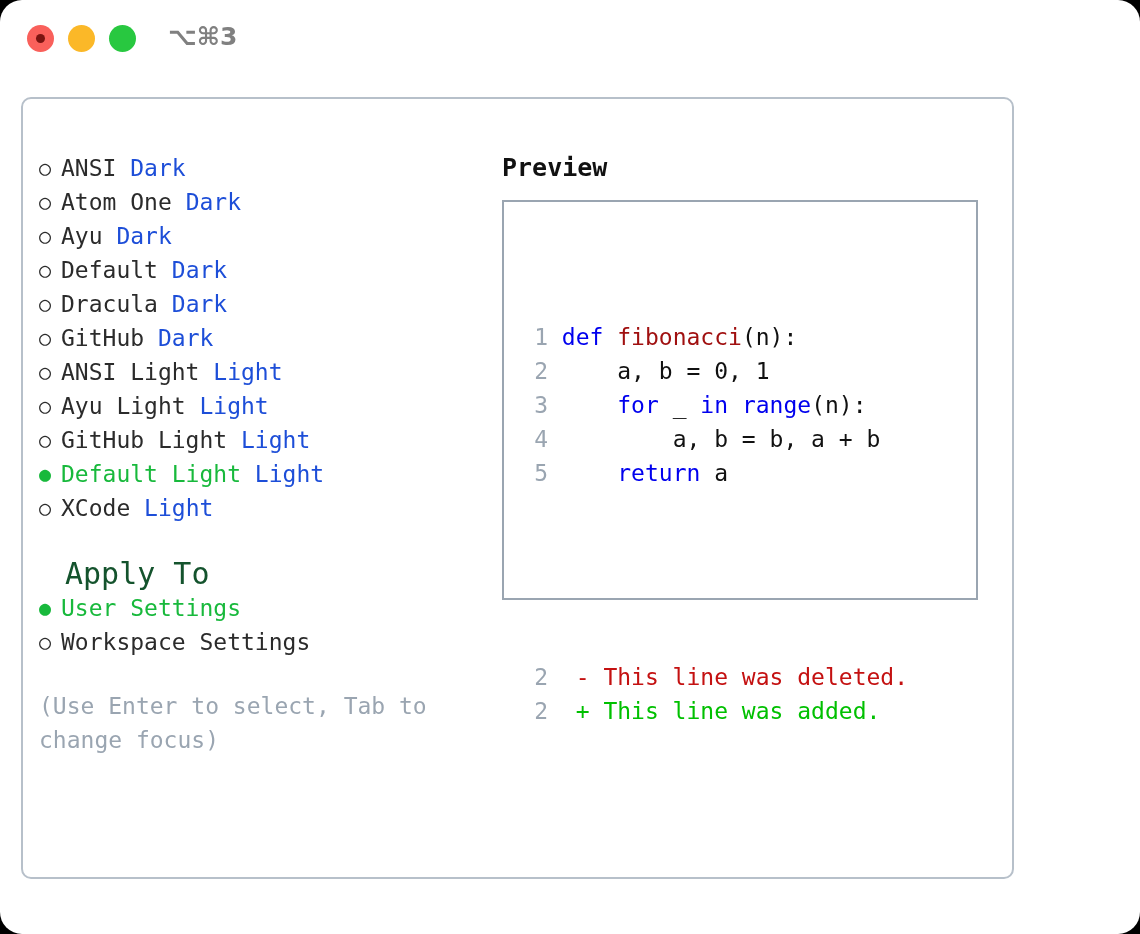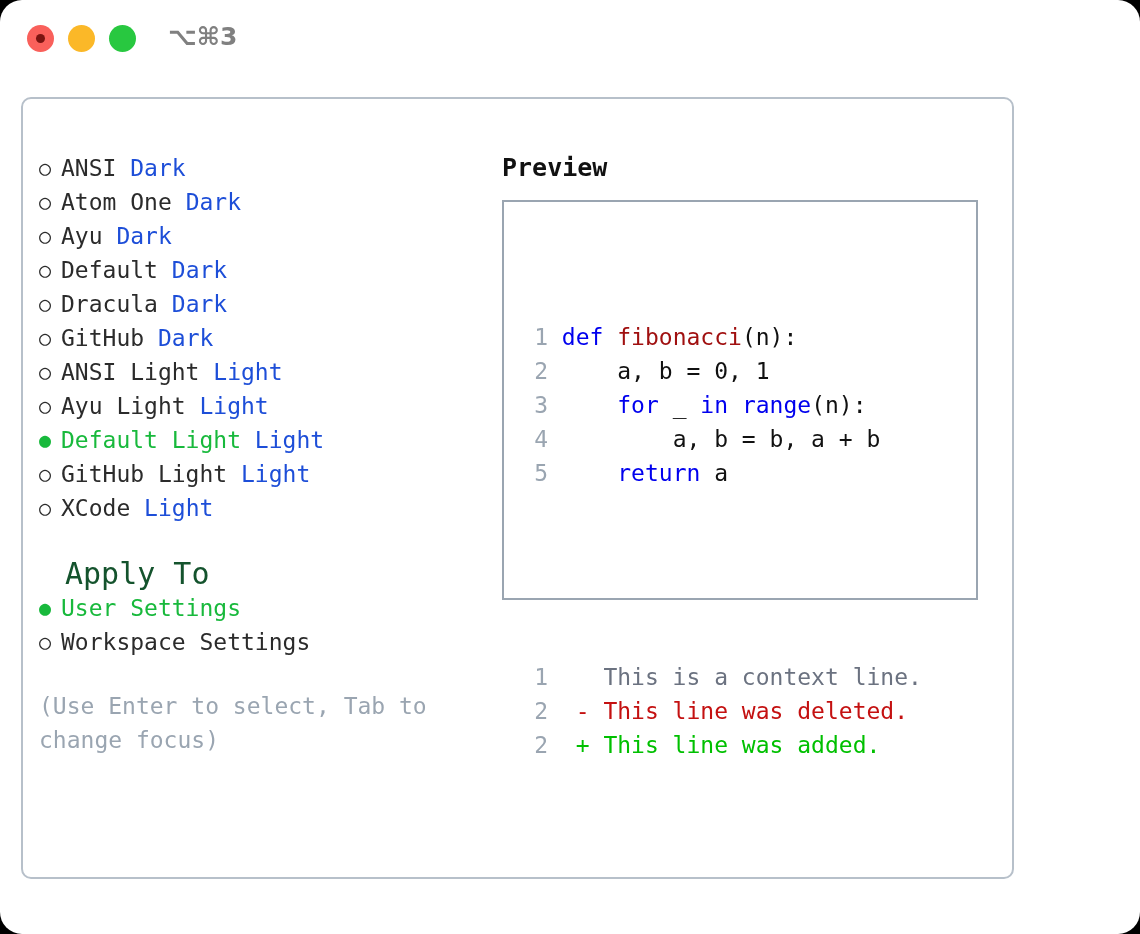--- a/index.html
+++ b/index.html
@@ -204,22 +204,22 @@
     <div class="left-col">
       <div id="theme-list">
           <div class="opt-row"><span class="marker marker-off">○</span><span class="opt-label">ANSI</span><span class="opt-tag"> Dark</span></div>
           <div class="opt-row"><span class="marker marker-off">○</span><span class="opt-label">Atom One</span><span class="opt-tag"> Dark</span></div>
           <div class="opt-row"><span class="marker marker-off">○</span><span class="opt-label">Ayu</span><span class="opt-tag"> Dark</span></div>
           <div class="opt-row"><span class="marker marker-off">○</span><span class="opt-label">Default</span><span class="opt-tag"> Dark</span></div>
           <div class="opt-row"><span class="marker marker-off">○</span><span class="opt-label">Dracula</span><span class="opt-tag"> Dark</span></div>
           <div class="opt-row"><span class="marker marker-off">○</span><span class="opt-label">GitHub</span><span class="opt-tag"> Dark</span></div>
           <div class="opt-row"><span class="marker marker-off">○</span><span class="opt-label">ANSI Light</span><span class="opt-tag"> Light</span></div>
           <div class="opt-row"><span class="marker marker-off">○</span><span class="opt-label">Ayu Light</span><span class="opt-tag"> Light</span></div>
+          <div class="opt-row"><span class="marker marker-off">○</span><span class="opt-label">GitHub Light</span><span class="opt-tag"> Light</span></div>
           <div class="opt-row selected"><span class="marker marker-on">●</span><span class="opt-label">Default Light</span><span class="opt-tag"> Light</span></div>
-          <div class="opt-row"><span class="marker marker-off">○</span><span class="opt-label">GitHub Light</span><span class="opt-tag"> Light</span></div>
           <div class="opt-row"><span class="marker marker-off">○</span><span class="opt-label">XCode</span><span class="opt-tag"> Light</span></div>
         </div>
 
       <div class="spacer-32"></div>
 
       <div class="apply-head">Apply To</div>
       <div id="apply-list">
           <div class="opt-row selected"><span class="marker marker-on">●</span><span class="opt-label">User Settings</span></div>
           <div class="opt-row"><span class="marker marker-off">○</span><span class="opt-label">Workspace Settings</span></div>
         </div>
@@ -228,19 +228,19 @@
 
       <div class="hint">(Use Enter to select, Tab to change focus)</div>
     </div>
 
     <div class="right-col">
       <div class="preview-head">Preview</div>
       <div class="preview-box">
         <div class="code">
           <div id="code-lines"><div class="code-line"><span class="ln">1</span><span> </span><span class="tok-kw">def </span><span class="tok-fn">fibonacci</span><span class="tok-pl">(n):</span></div><div class="code-line"><span class="ln">2</span><span> </span><span class="tok-pl">    a, b = 0, 1</span></div><div class="code-line"><span class="ln">3</span><span> </span><span class="tok-pl">    </span><span class="tok-kw">for</span><span class="tok-pl"> _ </span><span class="tok-kw">in range</span><span class="tok-pl">(n):</span></div><div class="code-line"><span class="ln">4</span><span> </span><span class="tok-pl">        a, b = b, a + b</span></div><div class="code-line"><span class="ln">5</span><span> </span><span class="tok-pl">    </span><span class="tok-kw">return</span><span class="tok-pl"> a</span></div></div>
           <div class="gap-line"></div>
-          <div id="diff-lines"><div class="code-line"><span class="ln">1</span><span class="tok-ctx">    This is a context line.</span></div><div class="code-line"><span class="ln">2</span><span class="tok-del">  - This line was deleted.</span></div><div class="code-line"><span class="ln">2</span><span class="tok-add">  + This line was added.</span></div></div>
+          <div id="diff-lines"><div class="code-line"><span class="ln">2</span><span class="tok-del">  - This line was deleted.</span></div><div class="code-line"><span class="ln">2</span><span class="tok-add">  + This line was added.</span></div></div>
         </div>
       </div>
     </div>
 
   </div>
 </div>
 
 </body></html>

